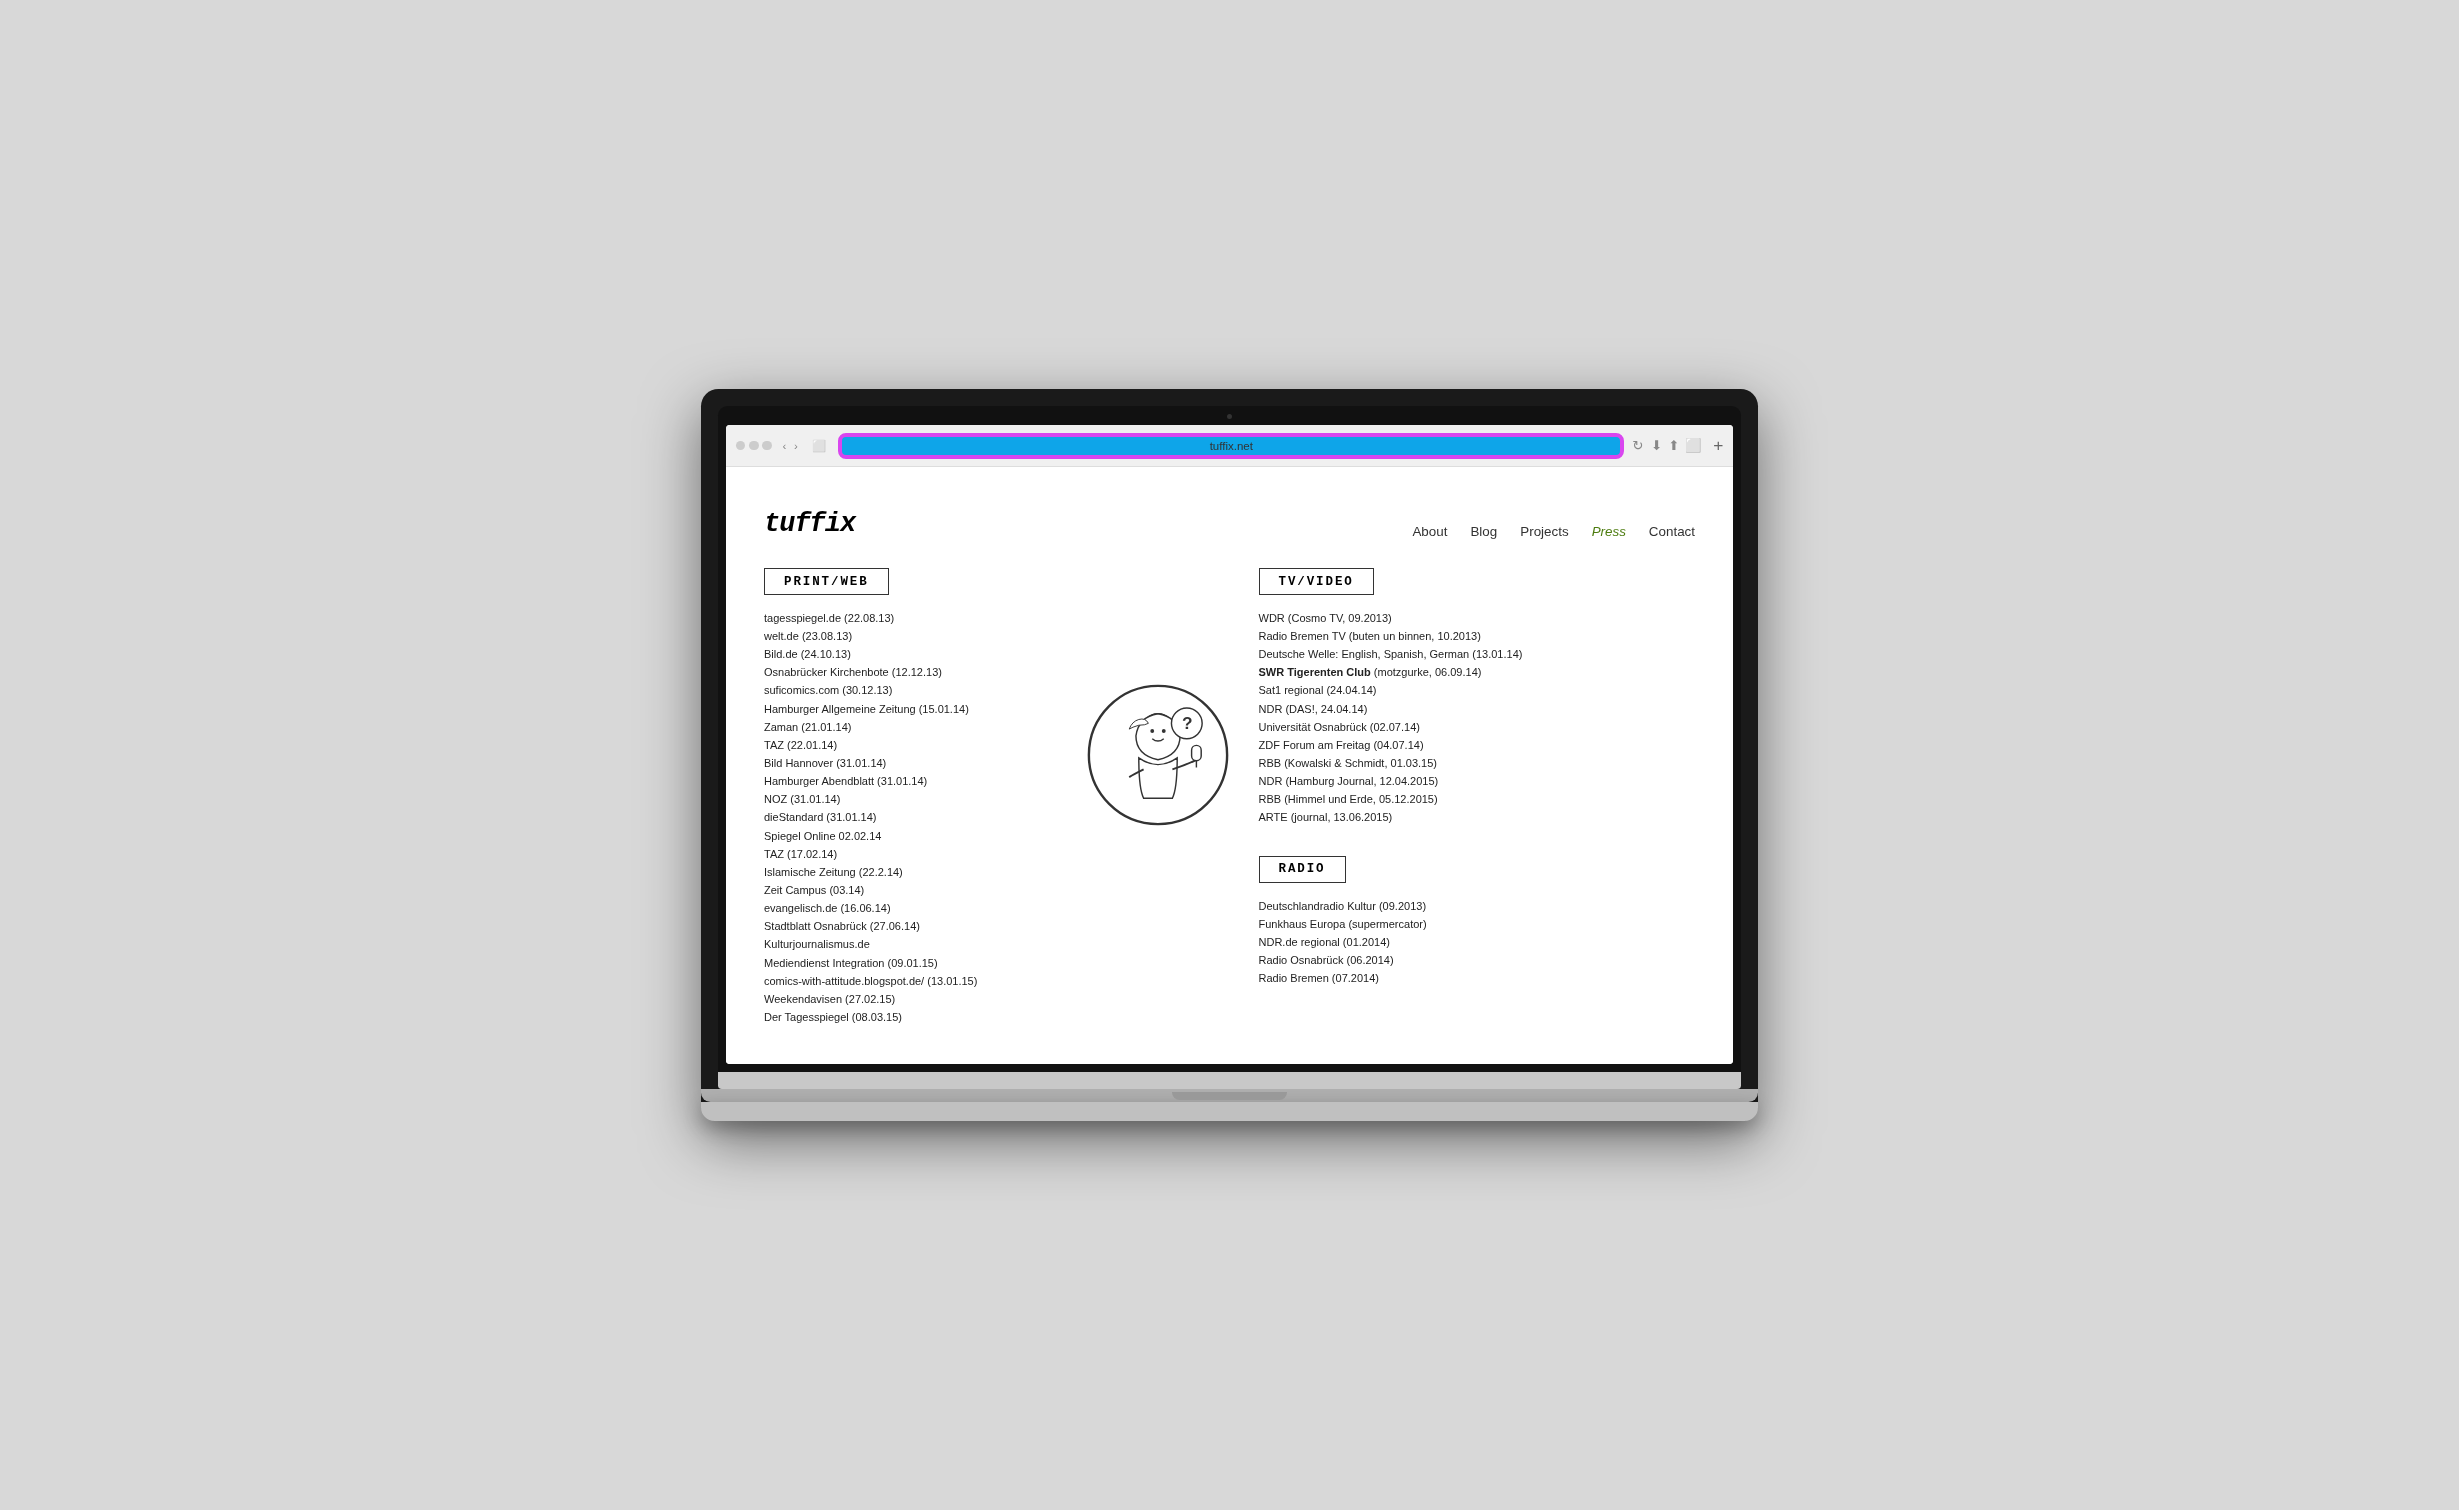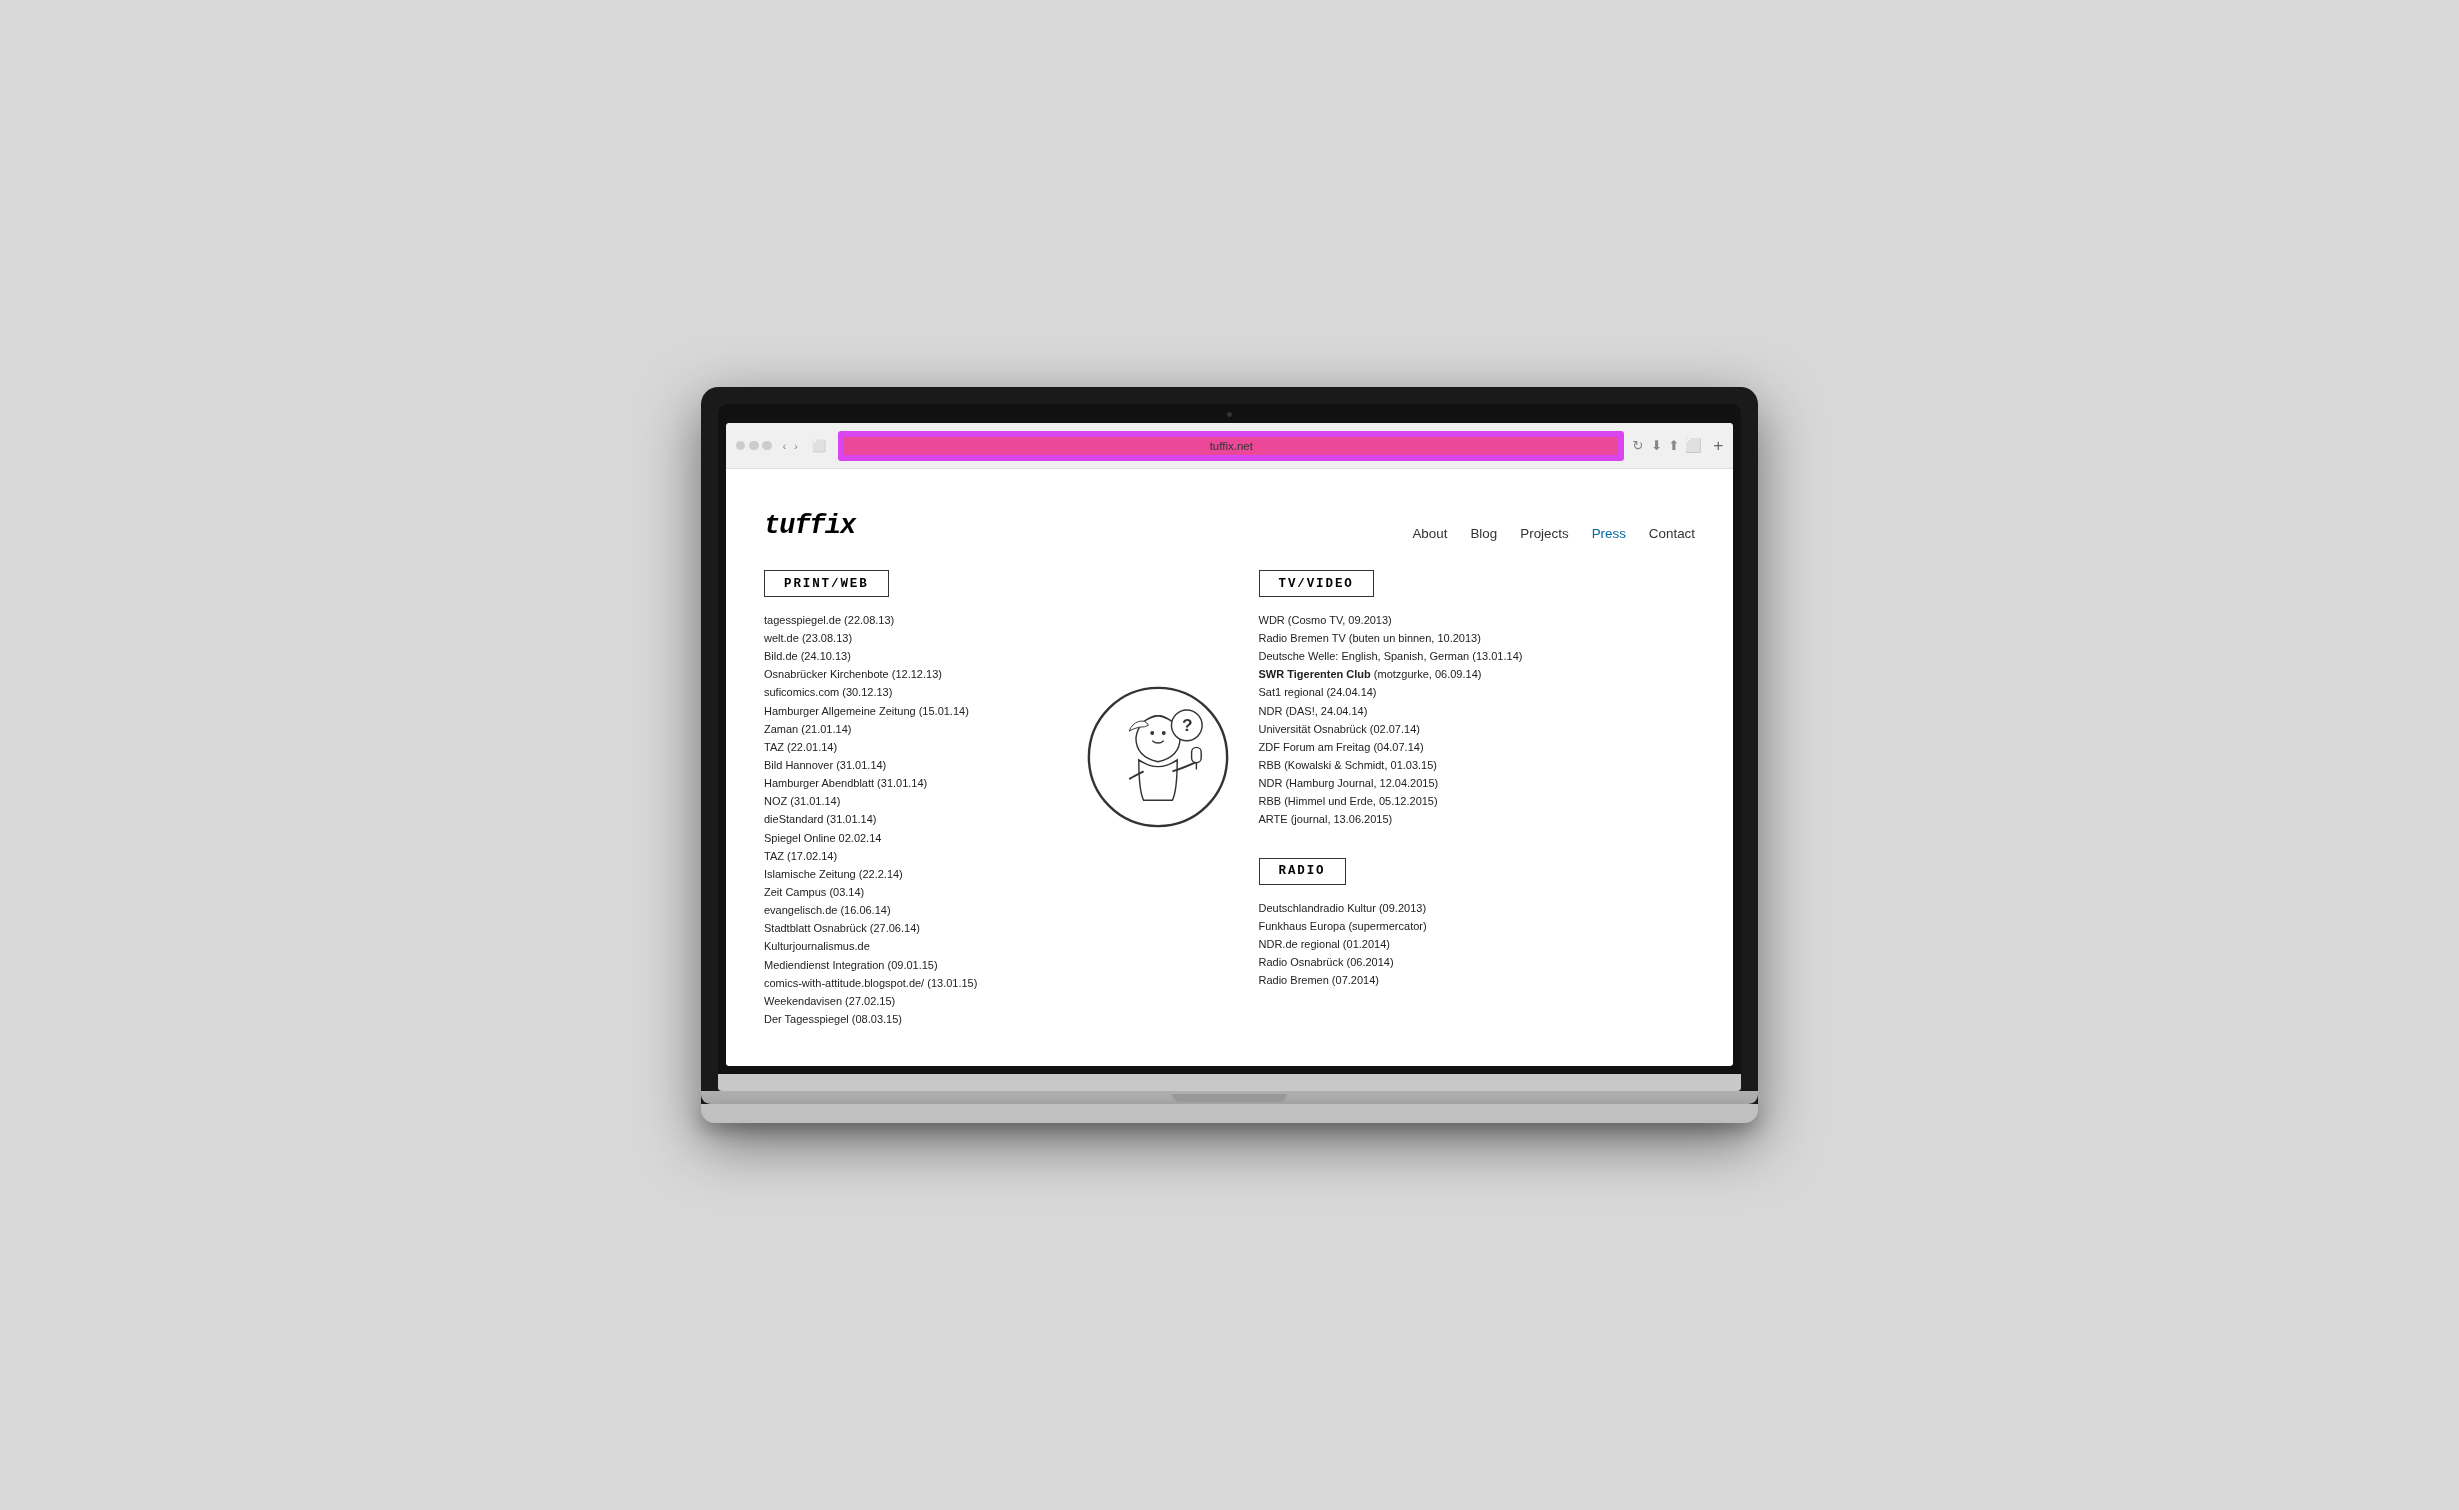--- a/index.html
+++ b/index.html
@@ -78,23 +78,23 @@
     }
 
     .browser-reader {
       font-size: 11.5px;
       color: #888;
       padding: 0 3.8px;
     }
 
     .url-bar {
       flex: 1;
-      background: #ec4899;
-      border: 6px solid #d946ef;
-      border-radius: 3px;
+      background: #0ea5e9;
+      border: 4px solid #d946ef;
+      border-radius: 8px;
       padding: 2.9px 9.6px;
       font-size: 11.5px;
       text-align: center;
       color: #333;
     }
 
     .browser-actions {
       display: flex;
       gap: 5.8px;
       font-size: 13.4px;
@@ -141,21 +141,22 @@
       margin-top: 28px;
     }
 
     .site-nav a {
       text-decoration: none;
       color: #333;
       font-family: Arial, sans-serif;
     }
 
     .site-nav a.active {
-      color: #0369a1;
+      font-style: italic;
+      color: #4d7c0f;
     }
 
     .press-content {
       display: flex;
       gap: 58px;
       margin-top: 10px;
     }
 
     .press-column-left {
       flex: 1;

